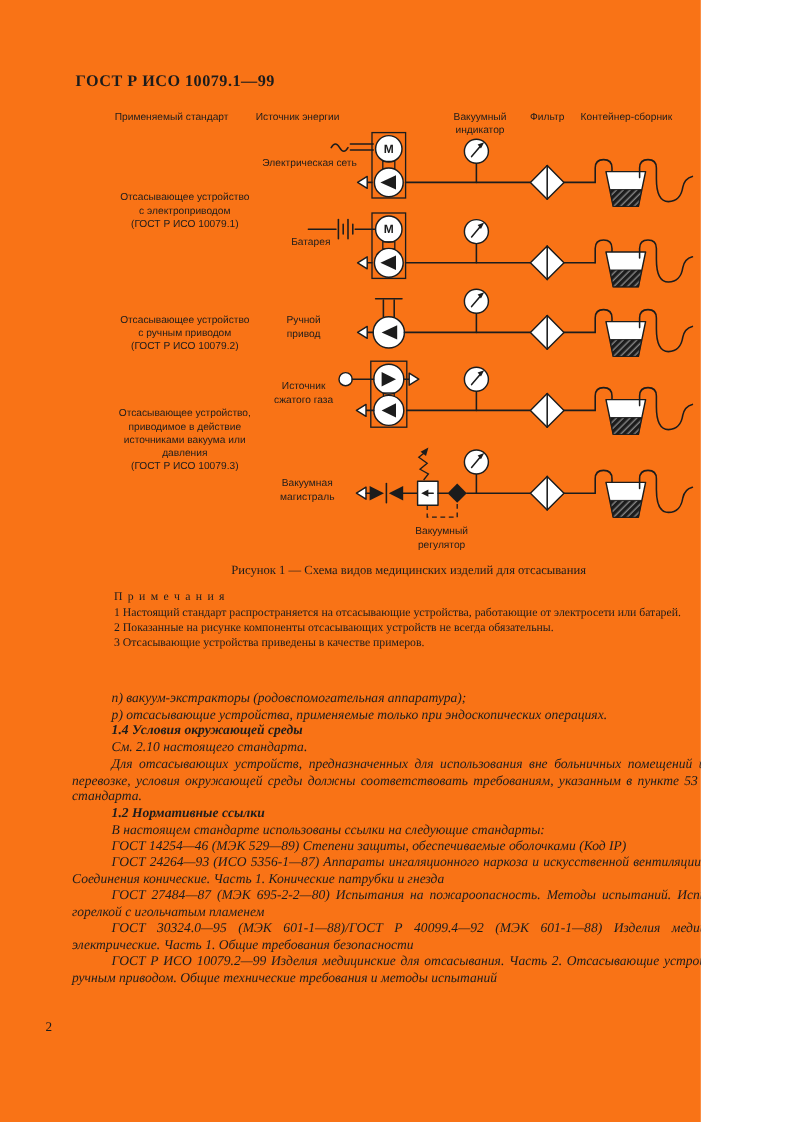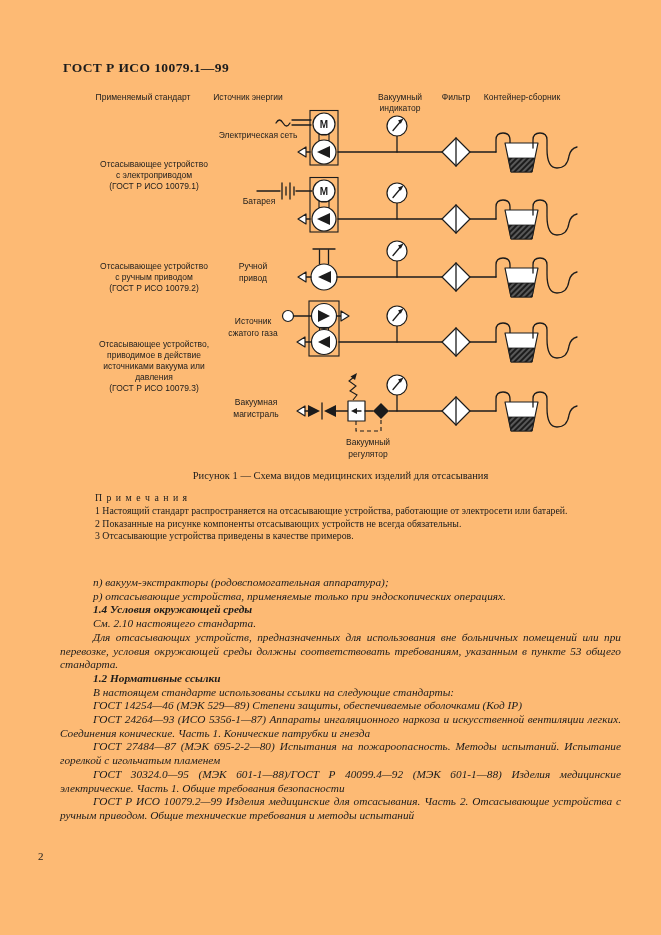--- a/index.html
+++ b/index.html
@@ -1,16 +1,16 @@
 <!DOCTYPE html>
 <html><head>
 <meta charset="utf-8">
 <style>
   html,body{margin:0;padding:0;background:#fff;}
-  .page{position:relative;width:661px;height:935px;background:#fdba74;overflow:hidden;
+  .page{position:relative;width:584px;height:935px;background:#f97316;overflow:hidden;
         color:#1c1c1c;}
   .doc-header{position:absolute;left:63px;top:60px;
         font:bold 13.5px "Liberation Serif","DejaVu Serif",serif;letter-spacing:.4px;}
   svg.figure{position:absolute;left:0;top:0;}
   .d{stroke:#1c1c1c;stroke-width:1.3;fill:none;stroke-linecap:round;stroke-linejoin:round;}
   .dthin{stroke:#1c1c1c;stroke-width:1.1;fill:none;}
   .df{fill:#1c1c1c;stroke:none;}
   .dw{fill:#fff;stroke:#1c1c1c;stroke-width:1.2;stroke-linejoin:round;}
   text.lbl{font:8.5px "Liberation Sans","DejaVu Sans",sans-serif;fill:#1c1c1c;
         text-anchor:middle;stroke:none;}

